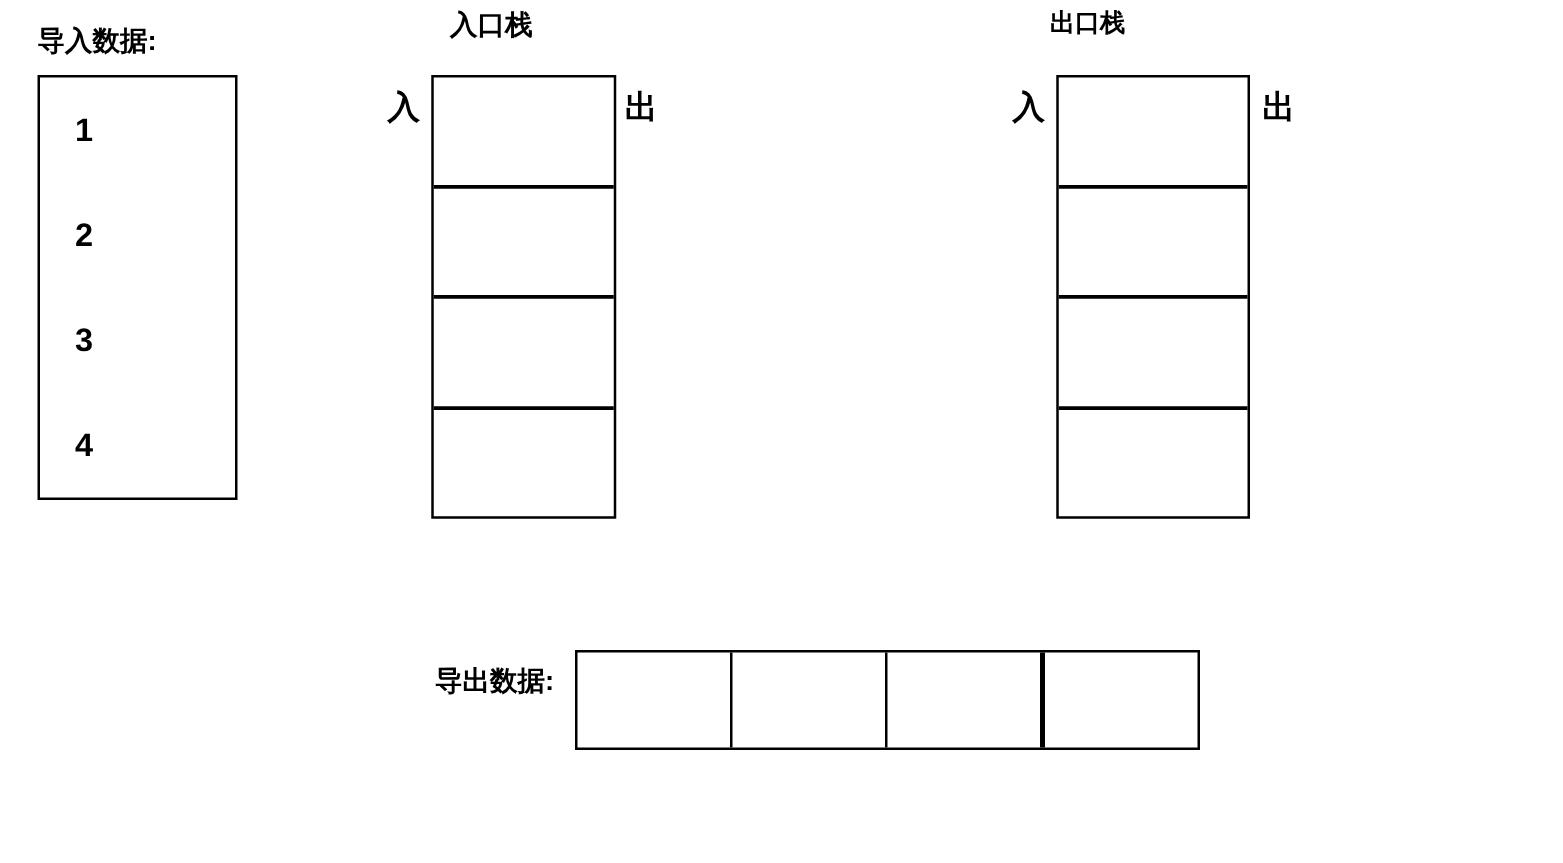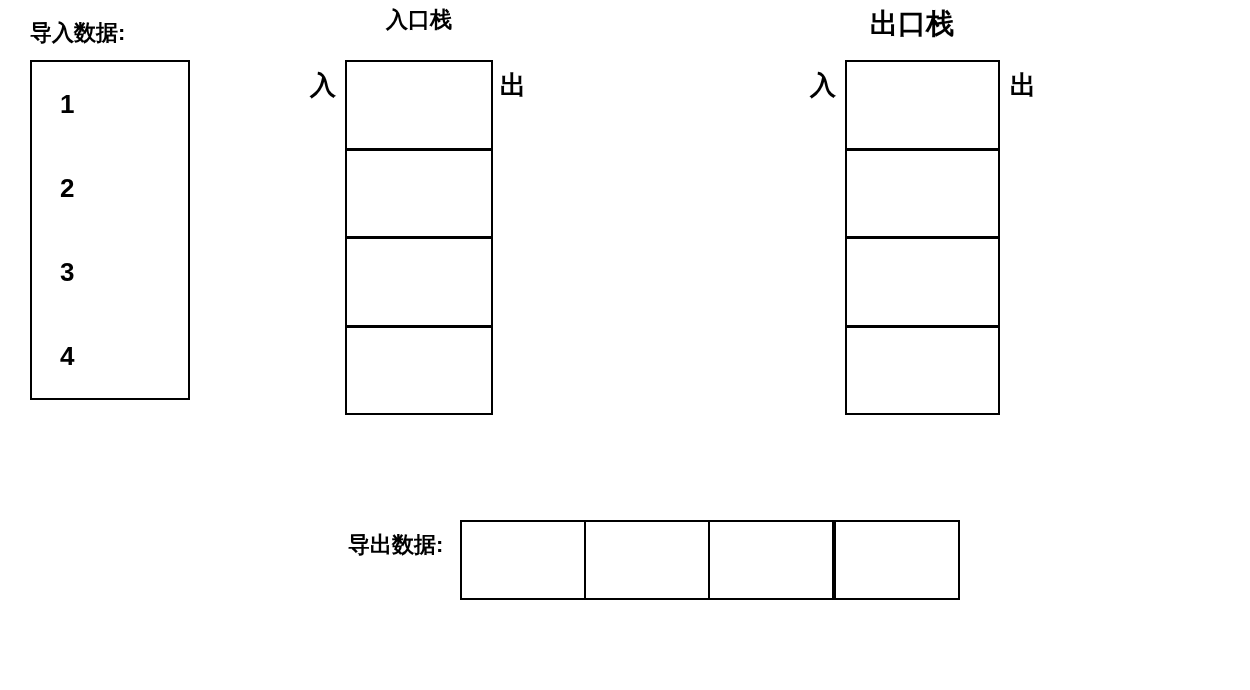--- a/index.html
+++ b/index.html
@@ -40,21 +40,20 @@
       font-weight: bold;
     }
 
     
     .entry-stack-label {
       position: absolute;
       top: 5px;
       left: 360px;
       font-size: 22px;
       font-weight: bold;
-      margin-left: 26px;
     }
 
     .entry-stack-in {
       position: absolute;
       top: 68px;
       left: 310px;
       font-size: 26px;
       font-weight: bold;
     }
 
@@ -82,22 +81,22 @@
       border-bottom: 3px solid #000;
     }
     .stack-cell:last-child {
       border-bottom: none;
     }
 
     
     .exit-stack-label {
       position: absolute;
       top: 5px;
-      left: 870px;
-      font-size: 28px;
+      left: 840px;
+      font-size: 20px;
       font-weight: bold;
     }
 
     .exit-stack-in {
       position: absolute;
       top: 68px;
       left: 810px;
       font-size: 26px;
       font-weight: bold;
     }

